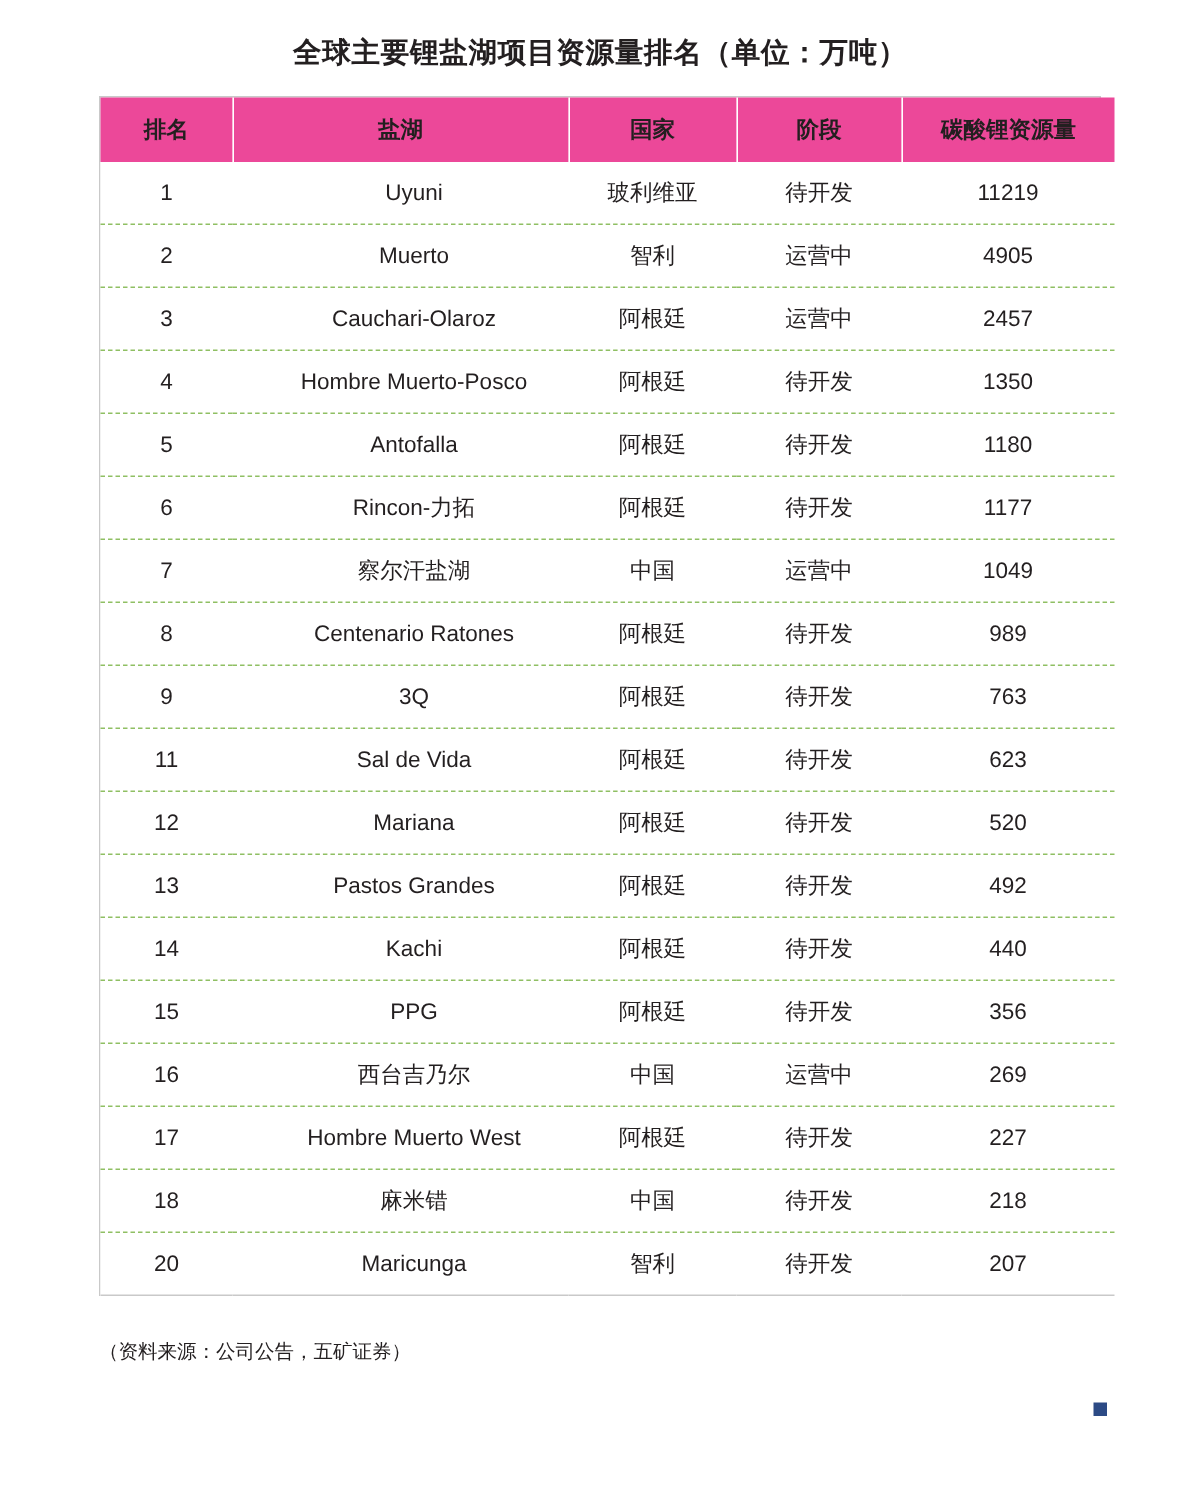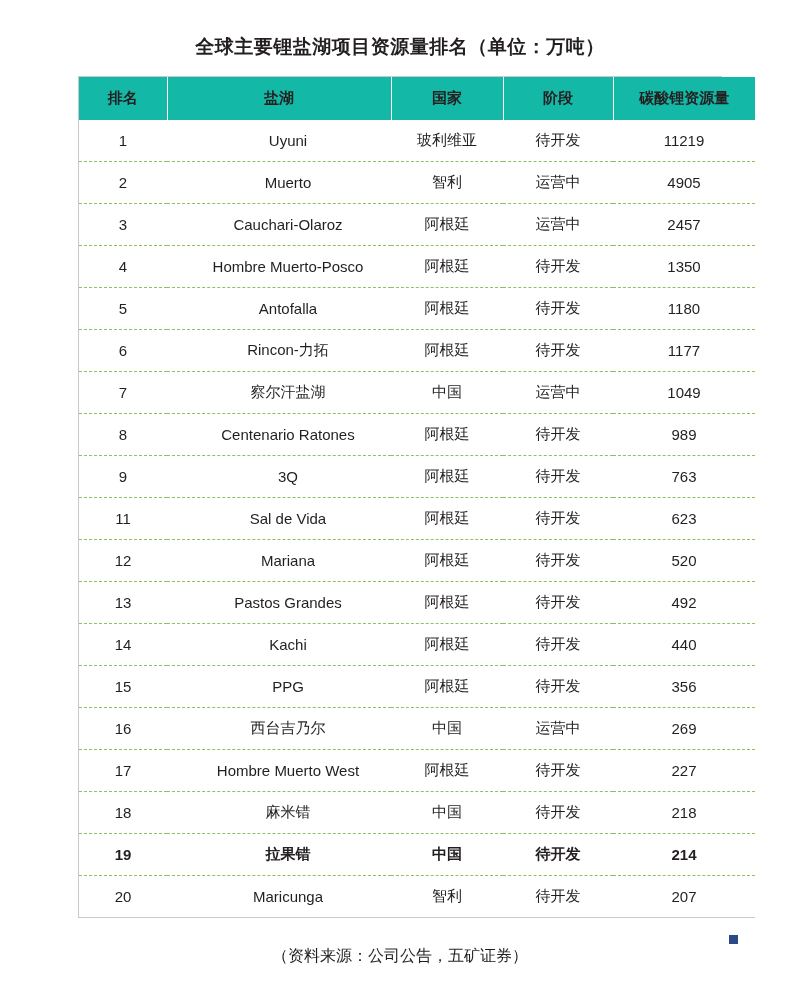--- a/index.html
+++ b/index.html
@@ -12,21 +12,21 @@
     background: #ffffff;
     font-family: "Liberation Sans", sans-serif;
     color: #231f20;
     position: relative;
     overflow: hidden;
   }
   .page {
     width: 800px;
     height: 997px;
     box-sizing: border-box;
-    padding: 16px;
+    padding: 4px;
     position: relative;
   }
   .title {
     text-align: center;
     font-size: 19px;
     font-weight: bold;
     color: #231f20;
     padding-top: 18px;
     padding-bottom: 16px;
     letter-spacing: 0.5px;
@@ -37,21 +37,21 @@
     border-bottom: none;
     background: #ffffff;
     box-sizing: border-box;
   }
   table {
     width: 100%;
     border-collapse: collapse;
     table-layout: fixed;
   }
   thead th {
-    background: #14b8a6;
+    background: #ec4899;
     font-size: 15px;
     font-weight: bold;
     color: #231f20;
     height: 43px;
     border-right: 1px solid #ffffff;
     padding: 0;
   }
   thead th:last-child {
     border-right: none;
   }
@@ -73,24 +73,24 @@
   }
   tr.highlight td {
     font-weight: bold;
   }
   col.c-rank { width: 88px; }
   col.c-lake { width: 224px; }
   col.c-country { width: 112px; }
   col.c-stage { width: 110px; }
   col.c-res { width: 142px; }
   .source {
-    text-align: center;
+    text-align: left;
     margin: 0 62px;
     padding-top: 28px;
-    font-size: 16px;
+    font-size: 13px;
     color: #231f20;
   }
   .corner-mark {
     position: absolute;
     right: 62px;
     width: 9px;
     height: 9px;
     background: #2c4a85;
   }
 </style>
@@ -232,27 +232,20 @@
             <td>待开发</td>
             <td>227</td>
           </tr>
           <tr>
             <td>18</td>
             <td class="name-cell">麻米错</td>
             <td>中国</td>
             <td>待开发</td>
             <td>218</td>
           </tr>
-          <tr class="highlight">
-            <td>19</td>
-            <td class="name-cell">拉果错</td>
-            <td>中国</td>
-            <td>待开发</td>
-            <td>214</td>
-          </tr>
           <tr>
             <td>20</td>
             <td class="name-cell">Maricunga</td>
             <td>智利</td>
             <td>待开发</td>
             <td>207</td>
           </tr>
         </tbody>
     </table>
   </div>

